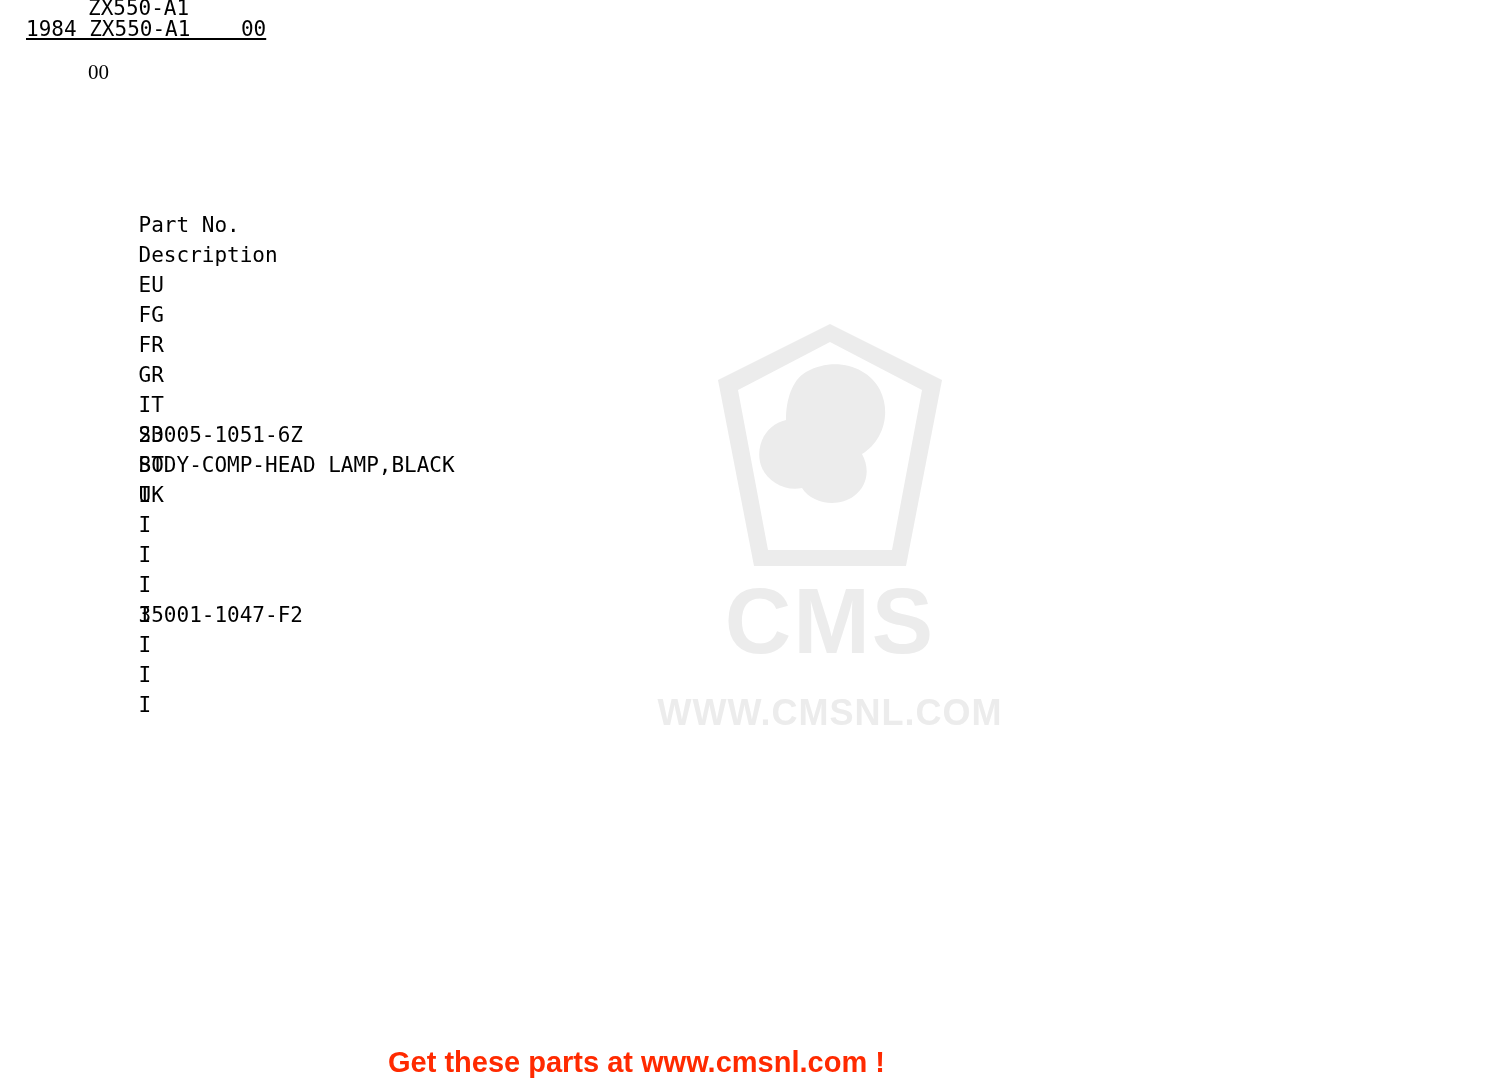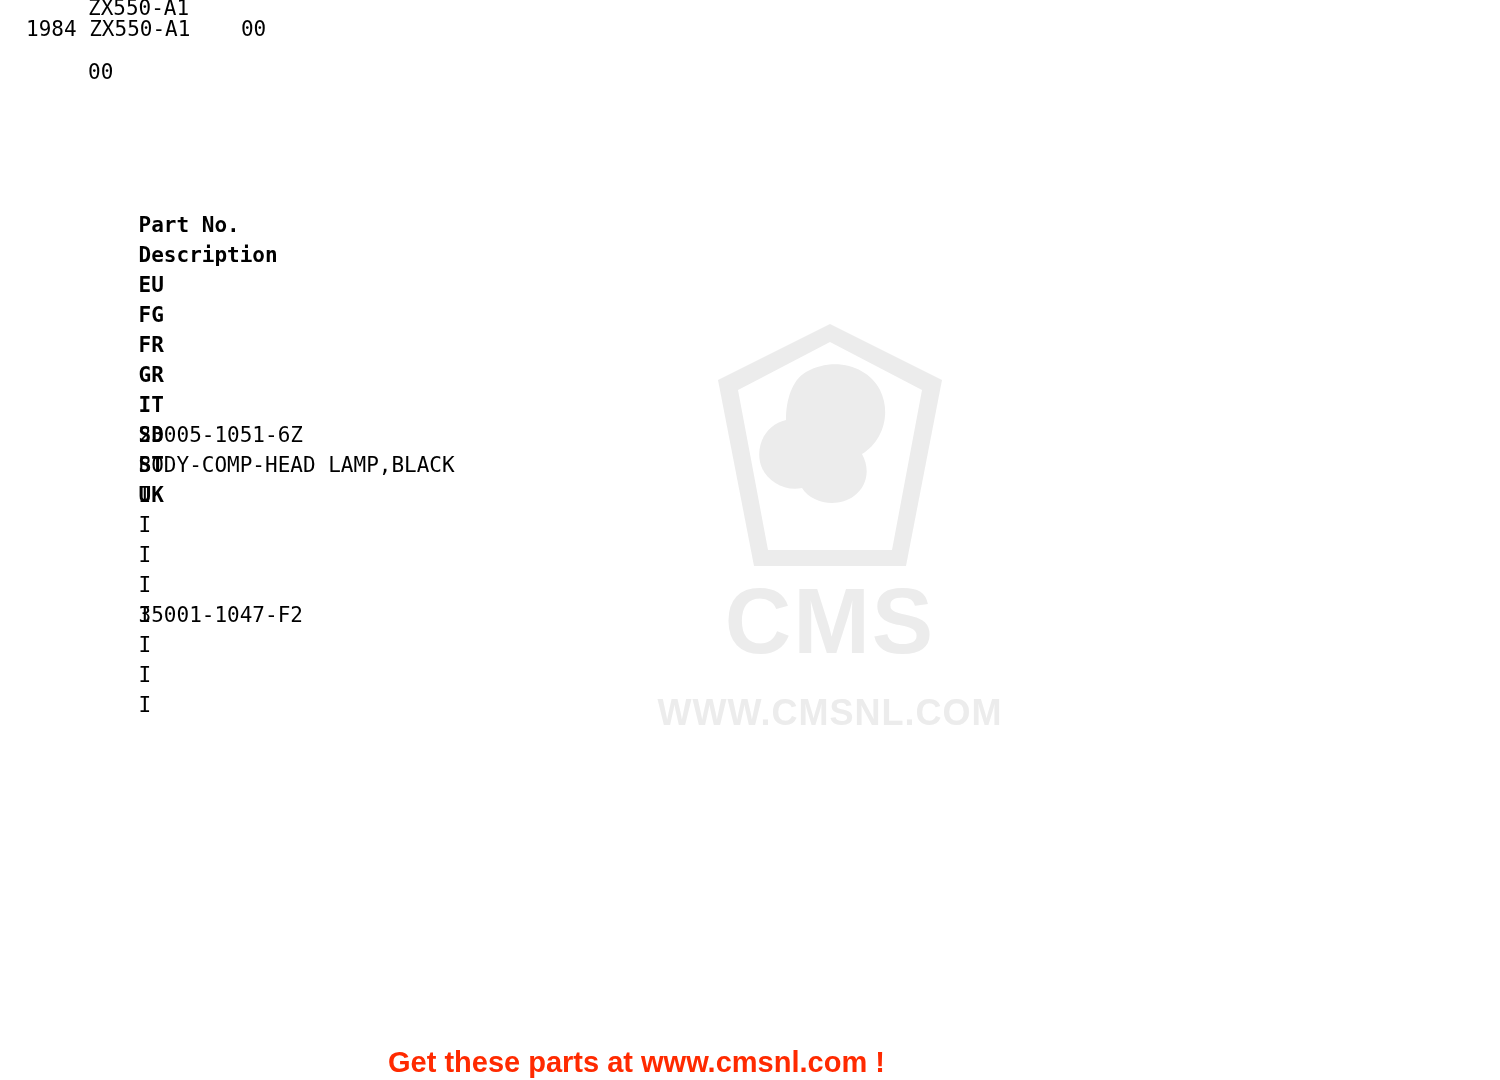--- a/index.html
+++ b/index.html
@@ -69,48 +69,50 @@
     z-index: 3;
     white-space: pre;
   }
   .hdr-line1 {
     position: absolute;
     left: 26px;
     top: 17px;
     font-size: 21px;
     z-index: 3;
     white-space: pre;
+    text-decoration: underline;
   }
   .hdr-line2 {
     position: absolute;
     left: 88px;
     top: 60px;
     font-size: 21px;
     z-index: 3;
     white-space: pre;
+    font-family: Liberation Serif, serif;
   }
 
   
   .table {
     position: absolute;
     left: 88px;
     top: 120px;
     z-index: 2;
     font-size: 21px;
     line-height: 30px;
     white-space: pre;
   }
   .row {
     display: block;
     height: 30px;
   }
   .c-part   { display: inline-block; width: 300px; }
   .c-desc   { display: inline-block; width: 510px; }
   .c-mk     { display: inline-block; width: 49px; text-align: left; }
-  .hdr .c-mk, .hdr .c-part, .hdr .c-desc { font-weight: bold; }
+  .hdr .c-mk, .hdr .c-part, .hdr .c-desc { font-weight: normal; }
 
   
   .promo {
     position: absolute;
     left: 388px;
     top: 1046px;
     font-family: "Liberation Sans", sans-serif;
     font-weight: bold;
     font-size: 29px;
     color: #ff2a00;

